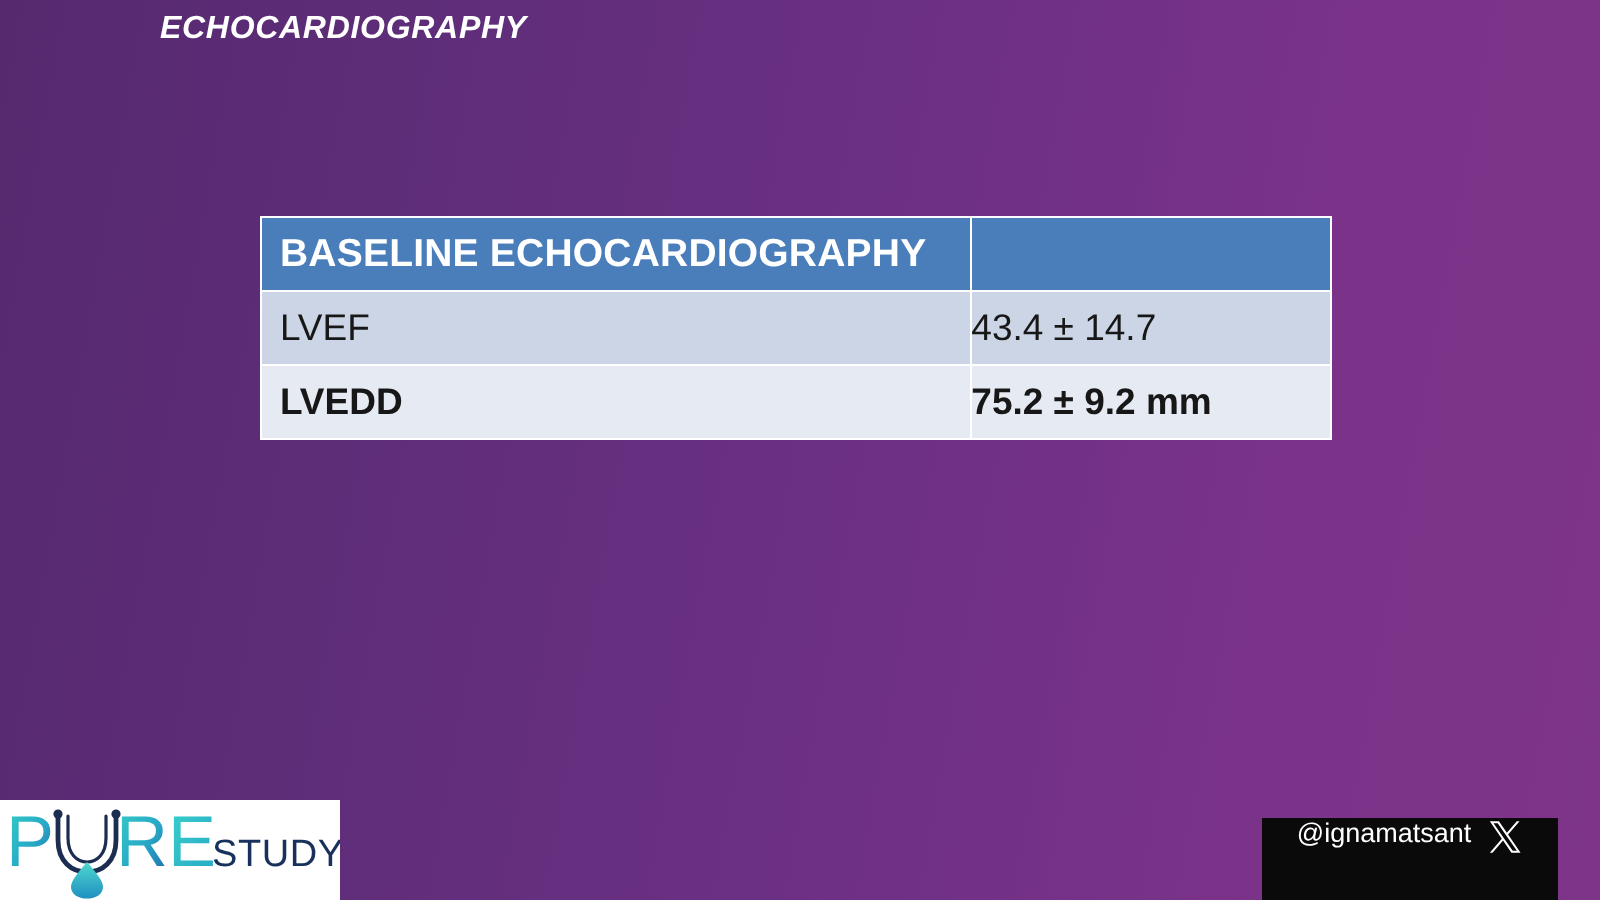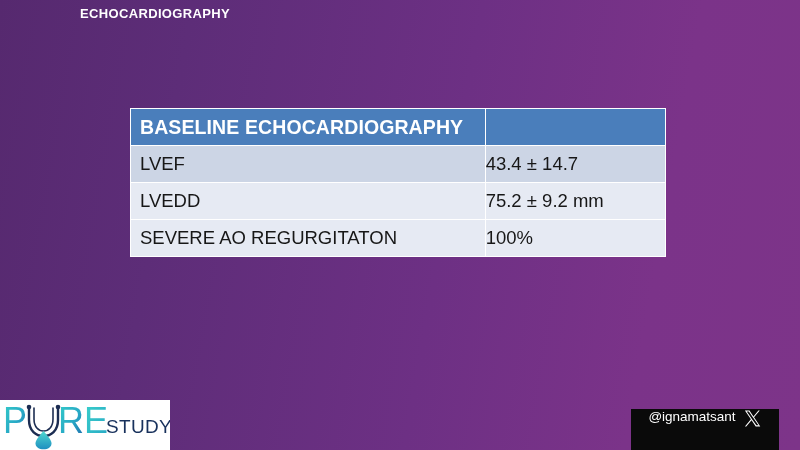--- a/index.html
+++ b/index.html
@@ -18,25 +18,26 @@
     height: 450px;
     background: linear-gradient(100deg, #56296f 0%, #5d2d78 22%, #6d3084 55%, #7b3389 80%, #7d3489 100%);
     overflow: hidden;
   }
 
   
   #slide-title {
     position: absolute;
     left: 80px;
     top: 6px;
-    font-size: 13px;
+    font-size: 16px;
     font-weight: bold;
     letter-spacing: 0.35px;
     color: #ffffff;
     white-space: nowrap;
+    font-style: italic;
   }
 
   
   #echo-table {
     position: absolute;
     left: 130px;
     top: 108px;
     width: 536px;
     border-collapse: collapse;
     table-layout: fixed;
@@ -55,21 +56,21 @@
     color: #ffffff;
     font-size: 19.5px;
     font-weight: bold;
     padding-left: 9px !important;
     letter-spacing: 0.1px;
     white-space: nowrap;
   }
   .hdr-blank { background: #4a7ebb; }
 
   tr.row-dark td { background: #ccd5e5; margin-top: 26px; }
-  tr.row-light td { background: #e6eaf3; }
+  tr.row-light td { background: #e6eaf3; font-weight: bold; }
 
   .cell-label {
     color: #171717;
     font-size: 18.5px;
     padding-left: 9px !important;
     white-space: nowrap;
   }
   .cell-value {
     color: #171717;
     font-size: 18.5px;
@@ -125,24 +126,20 @@
         <td class="hdr-blank hdr-cell"></td>
       </tr>
       <tr class="row-dark">
         <td class="cell-label">LVEF</td>
         <td class="cell-value">43.4 ± 14.7</td>
       </tr>
       <tr class="row-light">
         <td class="cell-label">LVEDD</td>
         <td class="cell-value">75.2 ± 9.2 mm</td>
       </tr>
-      <tr class="row-light">
-        <td class="cell-label">SEVERE AO REGURGITATON</td>
-        <td class="cell-value">100%</td>
-      </tr>
     </tbody>
   </table>
 
   <div id="logo">
     <svg width="170" height="50" viewBox="0 0 170 50">
       <defs>
         <linearGradient id="tealgrad" x1="0" y1="0" x2="1" y2="1">
           <stop offset="0%" stop-color="#35cfc9"></stop>
           <stop offset="55%" stop-color="#28a9c6"></stop>
           <stop offset="100%" stop-color="#1e64a8"></stop>

